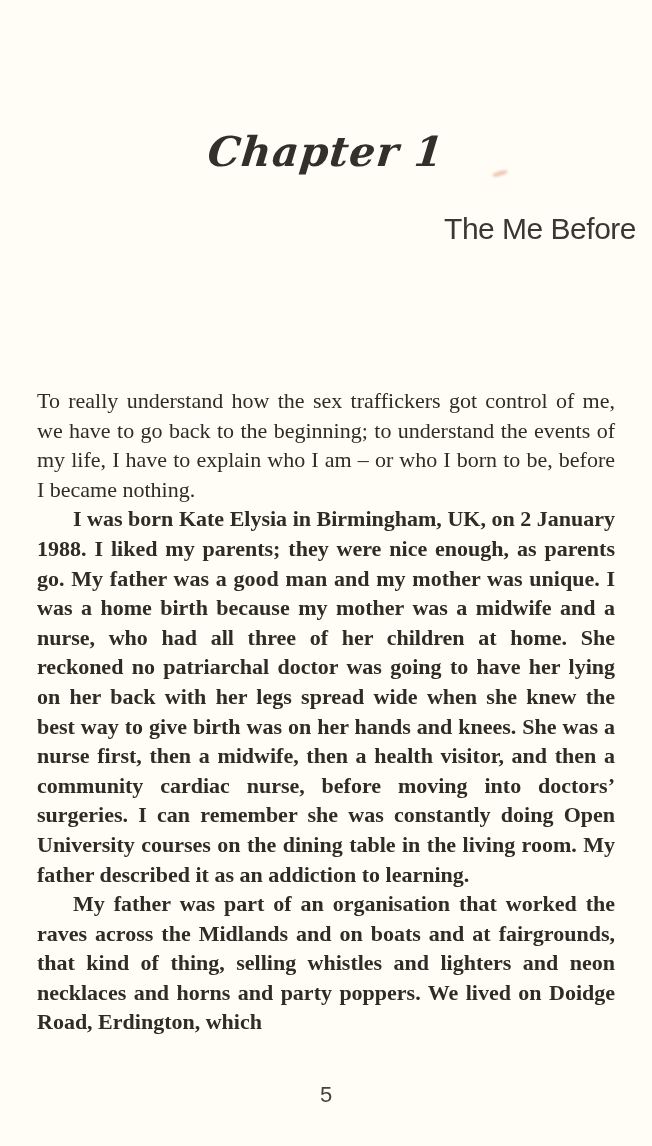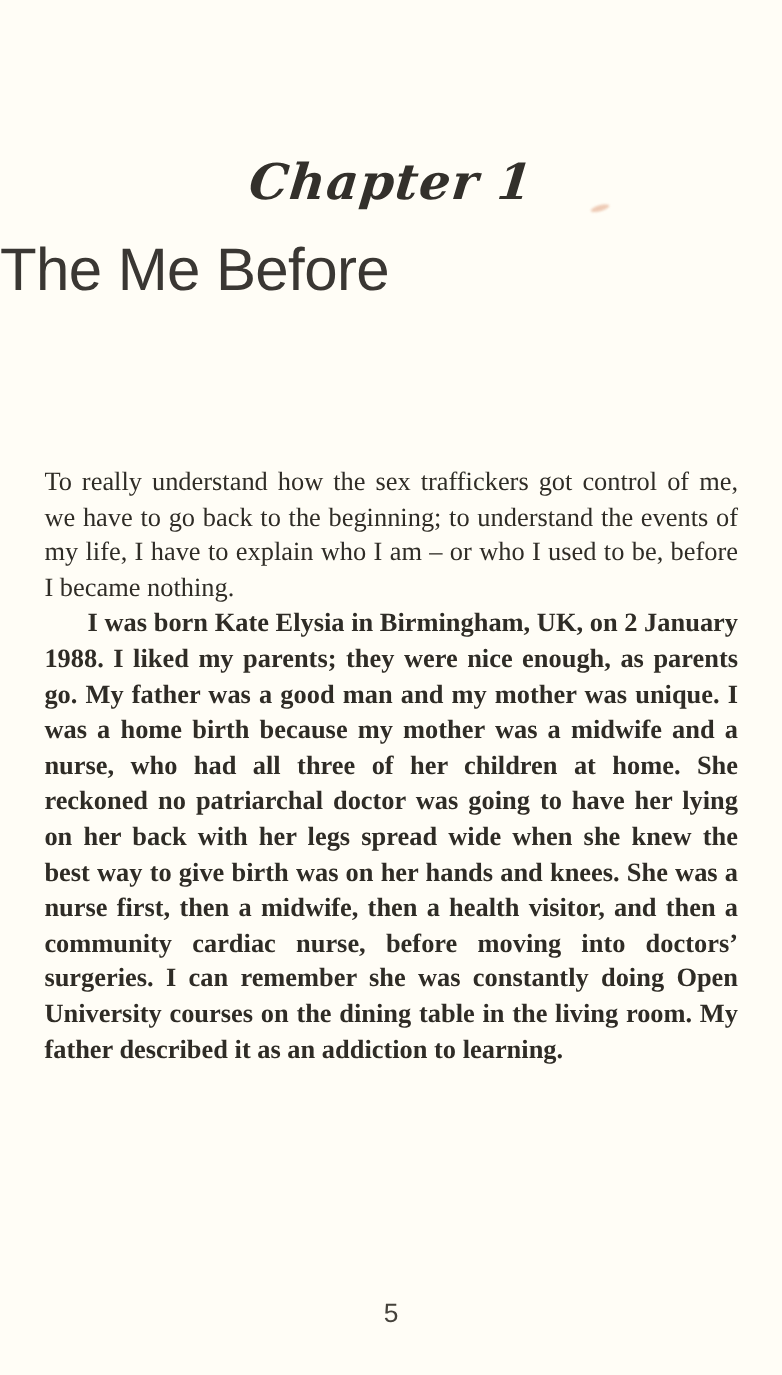--- a/index.html
+++ b/index.html
@@ -26,25 +26,25 @@
     font-size: 41px;
     letter-spacing: 1px;
     color: #33302b;
     transform: skewX(-6deg);
   }
   .chapter-title {
     position: absolute;
     top: 196px;
     left: 0;
     right: 0;
-    margin: 0;
-    text-align: left;
+    margin: 16px;
+    text-align: right;
     font-family: "Liberation Sans", sans-serif;
     font-weight: 400;
-    font-size: 50px;
+    font-size: 30px;
     letter-spacing: -0.5px;
     color: #3a3733;
   }
   .body-text {
     position: absolute;
     top: 386px;
     left: 37px;
     width: 578px;
     font-family: "Liberation Serif", "DejaVu Serif", serif;
     font-size: 22px;
@@ -87,19 +87,20 @@
 
 <div class="page">
 
   <div class="chapter-heading">Chapter 1</div>
 
   <h1 class="chapter-title">The Me Before</h1>
 
   <div class="scan-artifact"></div>
 
   <div class="body-text">
-    <p>To really understand how the sex traffickers got control of me, we have to go back to the beginning; to understand the events of my life, I have to explain who I am – or who I used to be, before I became nothing.</p>
+    <p>To really understand how the sex traffickers got control of me, we have to go back to the beginning; to understand the events of my life, I have to explain who I am – or who I born to be, before I became nothing.</p>
     <p class="indent">I was born Kate Elysia in Birmingham, UK, on 2 January 1988. I liked my parents; they were nice enough, as parents go. My father was a good man and my mother was unique. I was a home birth because my mother was a midwife and a nurse, who had all three of her children at home. She reckoned no patriarchal doctor was going to have her lying on her back with her legs spread wide when she knew the best way to give birth was on her hands and knees. She was a nurse first, then a midwife, then a health visitor, and then a community cardiac nurse, before moving into doctors’ surgeries. I can remember she was constantly doing Open University courses on the dining table in the living room. My father described it as an addiction to learning.</p>
+    <p class="indent">My father was part of an organisation that worked the raves across the Midlands and on boats and at fairgrounds, that kind of thing, selling whistles and lighters and neon necklaces and horns and party poppers. We lived on Doidge Road, Erdington, which</p>
   </div>
 
   <div class="page-number">5</div>
 
 </div>
 
 </body></html>

